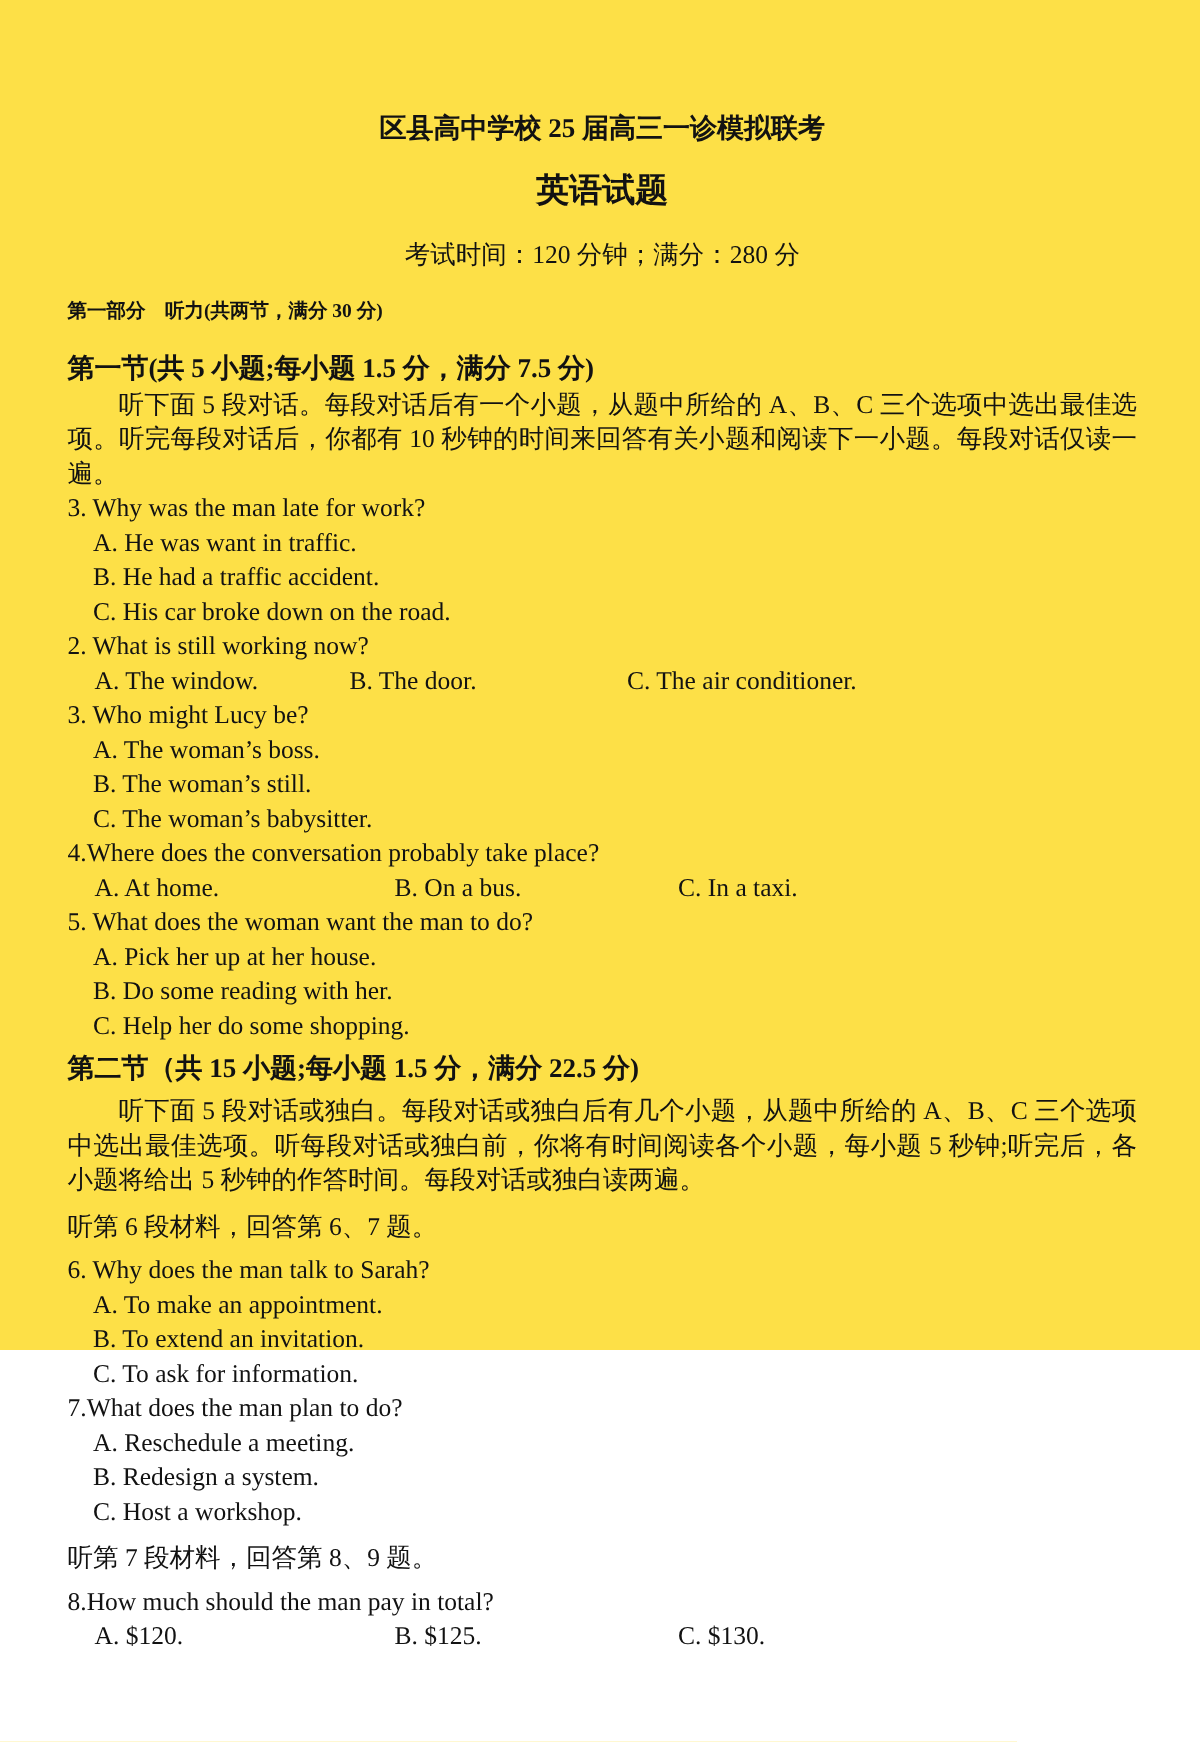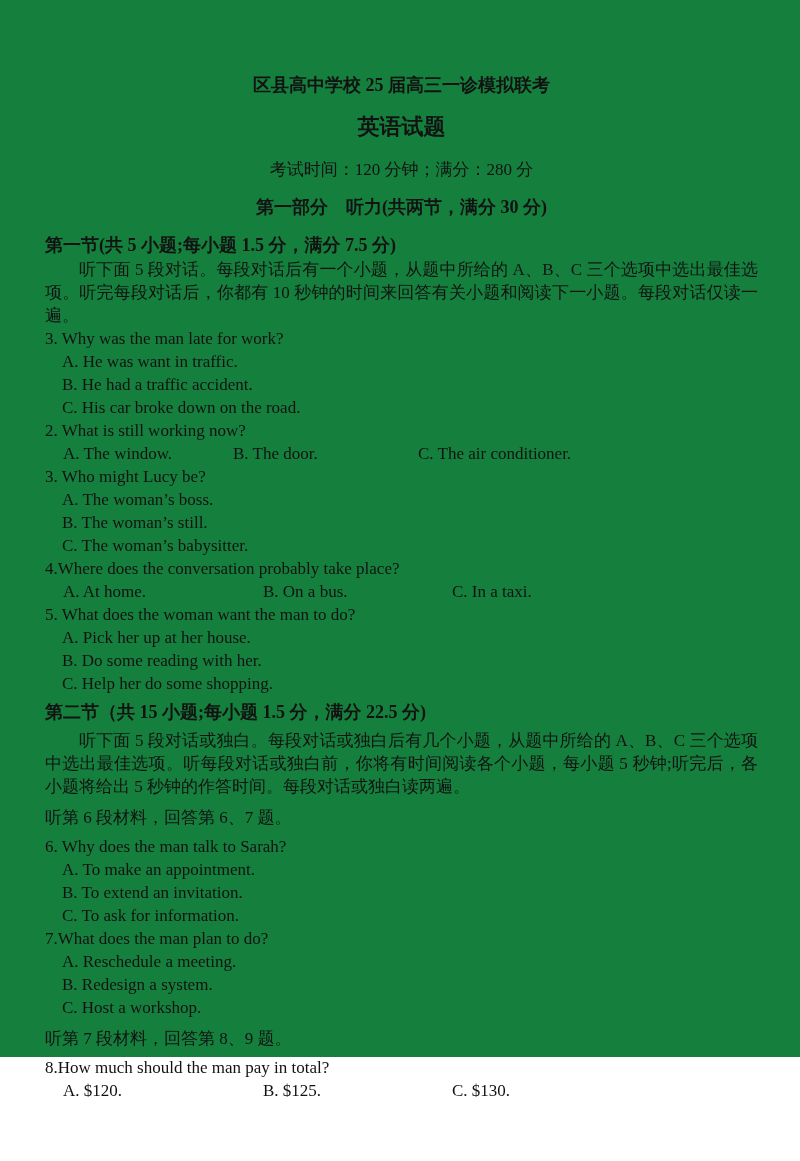--- a/index.html
+++ b/index.html
@@ -11,23 +11,23 @@
     width: 800px;
     height: 1161px;
     overflow: hidden;
     color: #121212;
     font-family: "Liberation Serif", "DejaVu Serif", serif;
     font-size: 17px;
   }
   .page {
     box-sizing: border-box;
     width: 800px;
-    height: 1057px;
+    height: 900px;
     padding: 72px 42px 13px 45px;
-    background: #15803d;
+    background: #fde047;
   }
   .doc-title {
     text-align: center;
     font-size: 18px;
     font-weight: bold;
     line-height: 26px;
     margin: 0 0 14px 0;
   }
   .doc-subtitle {
     text-align: center;
@@ -36,25 +36,24 @@
     line-height: 30px;
     margin: 0 0 16px 0;
   }
   .exam-info {
     text-align: center;
     font-size: 17px;
     line-height: 24px;
     margin: 0 0 12px 0;
   }
   .part-heading {
-    font-size: 18px;
+    font-size: 13px;
     font-weight: bold;
     line-height: 26px;
     margin: 0 0 12px 0;
-    text-align: center;
   }
   .section-heading {
     font-size: 18px;
     font-weight: bold;
     line-height: 26px;
     margin: 0;
   }
   .section-heading.regular {
     font-weight: bold;
     margin-top: 4px;

